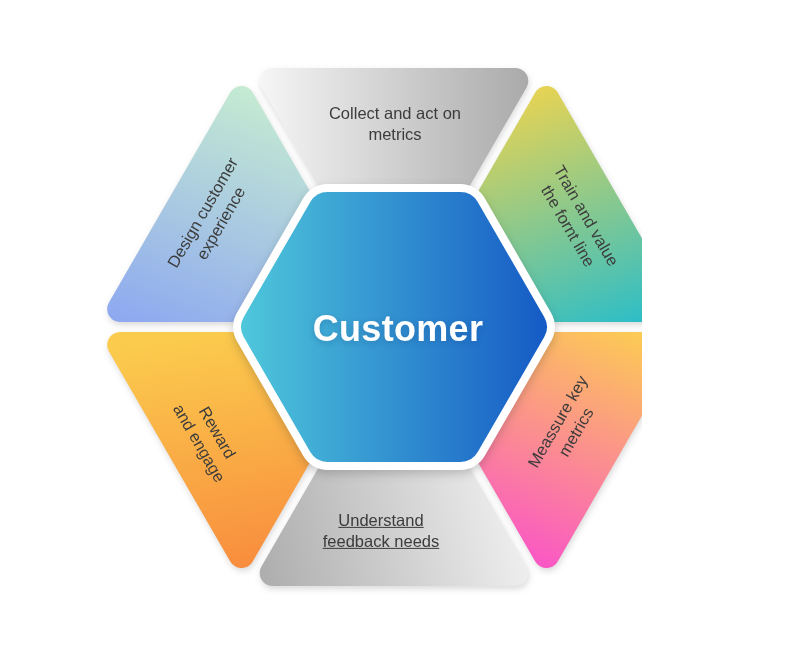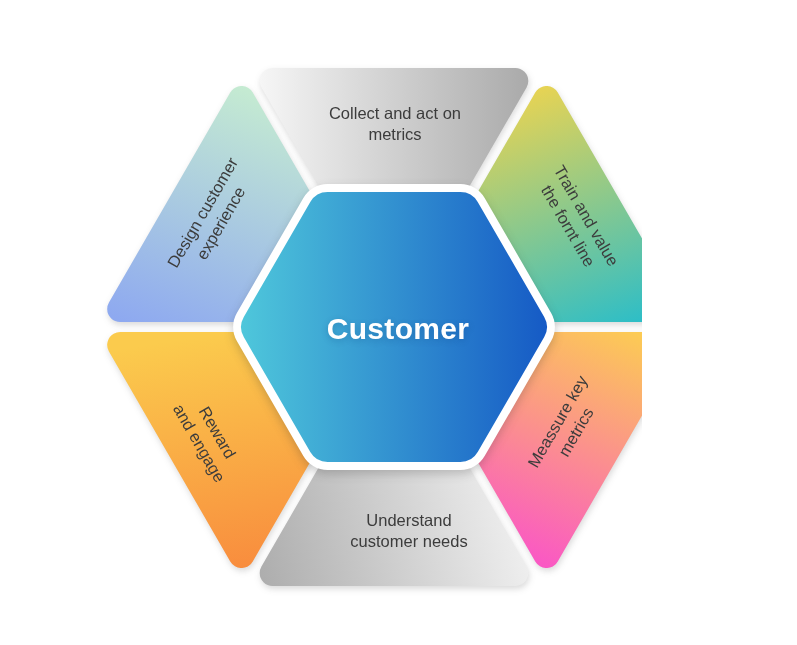--- a/index.html
+++ b/index.html
@@ -42,21 +42,21 @@
     color: #3c3c3c;
     white-space: nowrap;
     transform: translate(-50%, -50%);
   }
   .seg-label span { display: block; }
   .rot-cw  { transform: translate(-50%, -50%) rotate(60deg); }
   .rot-ccw { transform: translate(-50%, -50%) rotate(-60deg); }
   .center-label {
     position: absolute;
     text-align: center;
-    font-size: 30px;
+    font-size: 36px;
     font-weight: bold;
     line-height: 1.17;
     color: #ffffff;
     white-space: nowrap;
     transform: translate(-50%, -50%);
     text-shadow: 0 2px 6px rgba(10, 60, 120, 0.25);
     letter-spacing: 0.3px;
   }
   .center-label span { display: block; }
 </style>
@@ -116,23 +116,23 @@
   <div class="seg-label rot-cw" style="left:577px; top:221px;">
     <span>Train and value</span>
     <span>the fornt line</span>
   </div>
 
   <div class="seg-label rot-ccw" style="left:567px; top:427px;">
     <span>Meassure key</span>
     <span>metrics</span>
   </div>
 
-  <div class="seg-label" style="left:409px; top:531px;">
+  <div class="seg-label" style="left:381px; top:531px;text-decoration:underline;">
     <span>Understand</span>
-    <span>customer needs</span>
+    <span>feedback needs</span>
   </div>
 
   <div class="seg-label rot-cw" style="left:208px; top:438px;">
     <span>Reward</span>
     <span>and engage</span>
   </div>
 
   <div class="seg-label rot-ccw" style="left:212px; top:218px;">
     <span>Design customer</span>
     <span>experience</span>

